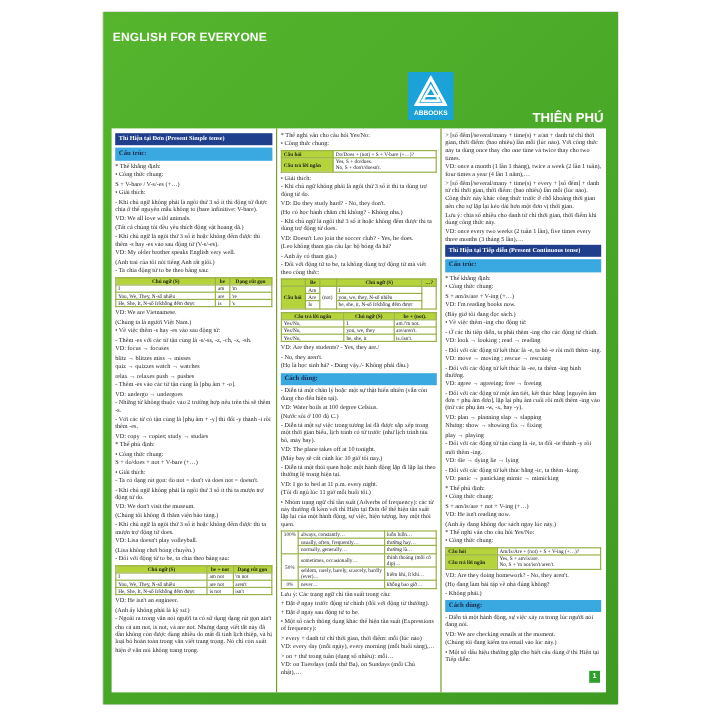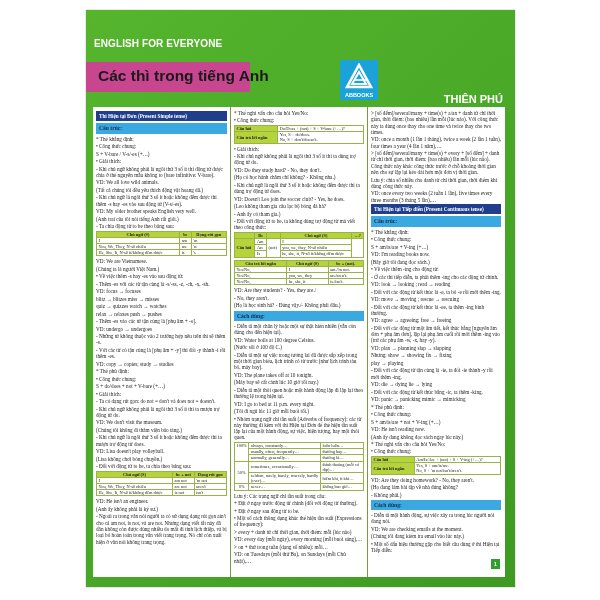--- a/index.html
+++ b/index.html
@@ -1,19 +1,19 @@
 <!DOCTYPE html>
 <html><head>
 <meta charset="utf-8">
 <style>
   html,body{margin:0;padding:0;background:#ffffff;}
   body{width:600px;height:600px;position:relative;overflow:hidden;font-family:"Liberation Serif",serif;}
   .cover{position:absolute;left:86px;top:10px;width:429px;height:577px;background:#4caf2a;
     background:linear-gradient(135deg,#56b52d 0%,#47a626 60%,#3e9a22 100%);box-shadow:0 0 1px #777;}
-  .series{position:absolute;left:8px;top:28px;color:#fff;font-family:"Liberation Sans",sans-serif;font-weight:bold;font-size:10px;letter-spacing:0.1px;}
+  .series{position:absolute;left:8px;top:16px;color:#fff;font-family:"Liberation Sans",sans-serif;font-weight:bold;font-size:10px;letter-spacing:0.1px;}
   .title-band{position:absolute;left:0;top:52px;width:164px;height:30px;background:#c8468f;}
   .title{position:absolute;left:12px;top:5px;font-family:"Liberation Sans",sans-serif;font-weight:bold;font-size:15.5px;color:#1a1a1a;white-space:nowrap;}
   .logo{position:absolute;left:254px;top:50px;width:38px;height:40px;background:#1ba3d9;}
   .logo svg{position:absolute;left:5px;top:3px;}
   .logo-text{position:absolute;left:0;bottom:2px;width:100%;text-align:center;color:#fff;font-family:"Liberation Sans",sans-serif;font-weight:bold;font-size:5.5px;}
   .publisher{position:absolute;right:12px;top:83px;color:#fff;font-family:"Liberation Sans",sans-serif;font-weight:bold;font-size:11px;}
   .sheet{position:absolute;left:7px;top:97px;width:412px;height:470px;background:#fff;display:flex;}
   .col{position:relative;width:137px;padding:3px 3px;box-sizing:border-box;font-size:5.2px;line-height:6.3px;color:#222;overflow:hidden;}
   .col+ .col{border-left:1px solid #7a9a3a;}
   .sec-title{background:#1f3f8c;color:#fff;font-weight:bold;font-size:5.2px;padding:2px 3px;margin:1px 0 2px;}
@@ -24,23 +24,20 @@
   th{background:#b5d33a;font-weight:bold;}
   .greencell{background:#b5d33a;font-weight:bold;}
   .freq td{border-color:#9ab24a;}
   .pagenum{position:absolute;right:4px;bottom:8px;width:9px;height:10px;background:#2fa12a;color:#fff;font-size:6px;text-align:center;line-height:10px;font-family:"Liberation Sans",sans-serif;font-weight:bold;}
 </style>
 </head>
 <body>
 
 <div class="cover">
   <div class="series">ENGLISH FOR EVERYONE</div>
-  <div class="title-band">
-    <div class="title">Các thì trong tiếng Anh</div>
-  </div>
   <div class="logo">
     <svg width="28" height="28" viewBox="0 0 28 28">
       <polygon points="14,2 26,24 2,24" fill="none" stroke="#fff" stroke-width="2.6"></polygon>
       <polygon points="14,9 21,21 7,21" fill="none" stroke="#fff" stroke-width="2"></polygon>
       <line x1="9" y1="17" x2="22" y2="17" stroke="#fff" stroke-width="1.6"></line>
     </svg>
     <div class="logo-text">ABBOOKS</div>
   </div>
   <div class="publisher">THIÊN PHÚ</div>
 

